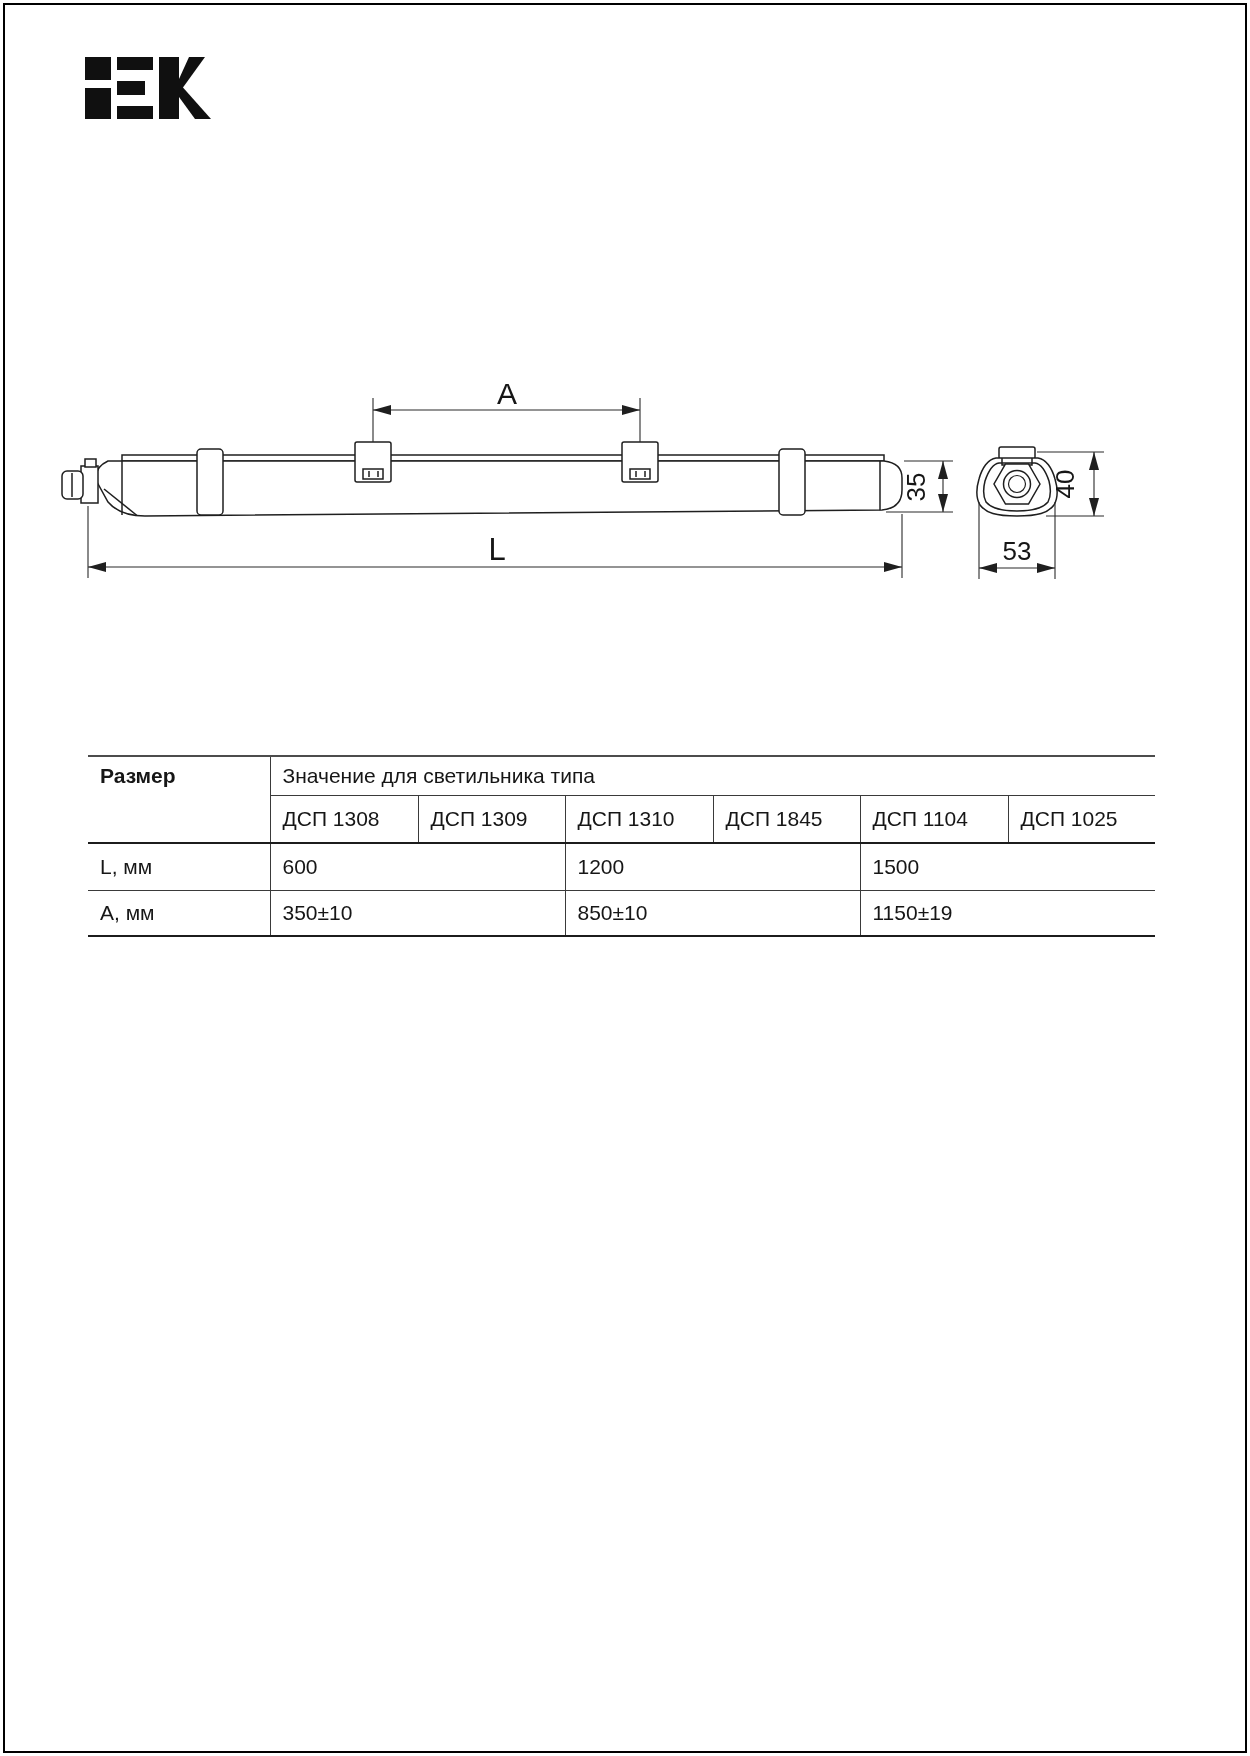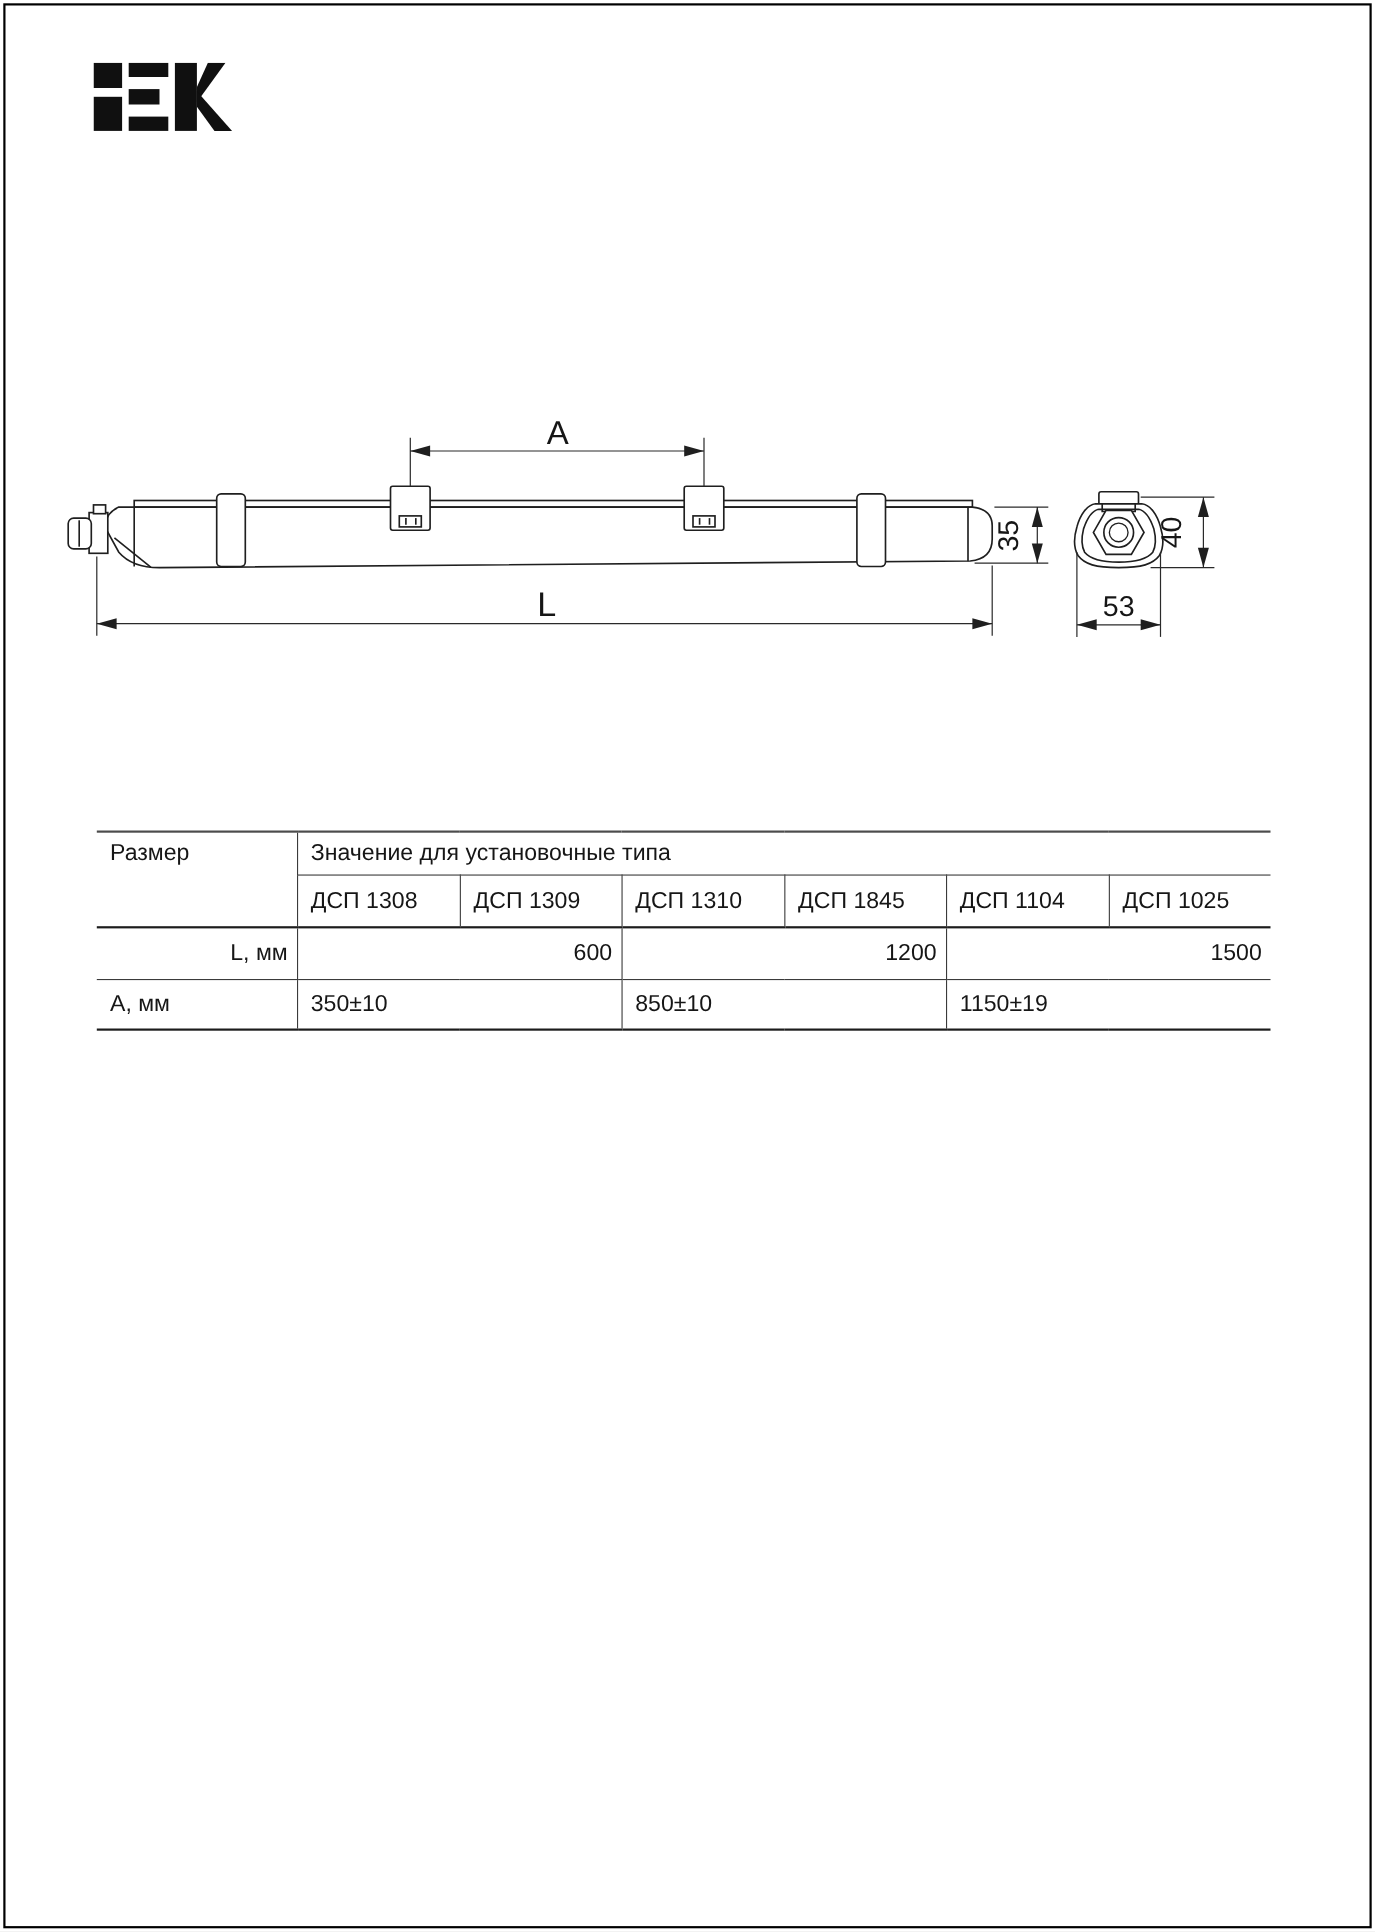--- a/index.html
+++ b/index.html
@@ -50,25 +50,26 @@
     color: #161616;
   }
   .dims-table td {
     padding: 0 8px 0 12px;
     vertical-align: middle;
     white-space: nowrap;
     overflow: hidden;
   }
   .row-h1 td { height: 38px; border-top: 2px solid #4c4c4c; }
   .row-h2 td { height: 46px; }
-  .row-l  td { height: 46px; text-align: right; }
+  .row-l  td { height: 46px; }
   .row-a  td { height: 44px; }
   td.size-head {
     vertical-align: top;
     padding-top: 7px;
+    font-weight: bold;
   }
   td.v-sep   { border-left: 1px solid #3a3a3a; }
   td.thin-b  { border-bottom: 1px solid #3a3a3a; }
   td.thick-b { border-bottom: 2px solid #1c1c1c; }
   .caption {
     position: absolute;
     left: 88px;
     top: 1020px;
     font-size: 23px;
     color: #141414;
@@ -186,21 +187,21 @@
       <col style="width:148px">
         <col style="width:147px">
       <col style="width:148px">
         <col style="width:147px">
       <col style="width:148px">
         <col style="width:147px">
     </colgroup>
     <tbody>
       <tr class="row-h1">
         <td rowspan="2" class="size-head thick-b">Размер</td>
-        <td colspan="6" class="v-sep thin-b">Значение для установочные типа</td>
+        <td colspan="6" class="v-sep thin-b">Значение для светильника типа</td>
       </tr>
       <tr class="row-h2">
         <td class="v-sep thick-b">ДСП 1308</td>
         <td class="v-sep thick-b">ДСП 1309</td>
         <td class="v-sep thick-b">ДСП 1310</td>
         <td class="v-sep thick-b">ДСП 1845</td>
         <td class="v-sep thick-b">ДСП 1104</td>
         <td class="v-sep thick-b">ДСП 1025</td>
       </tr>
       <tr class="row-l">

